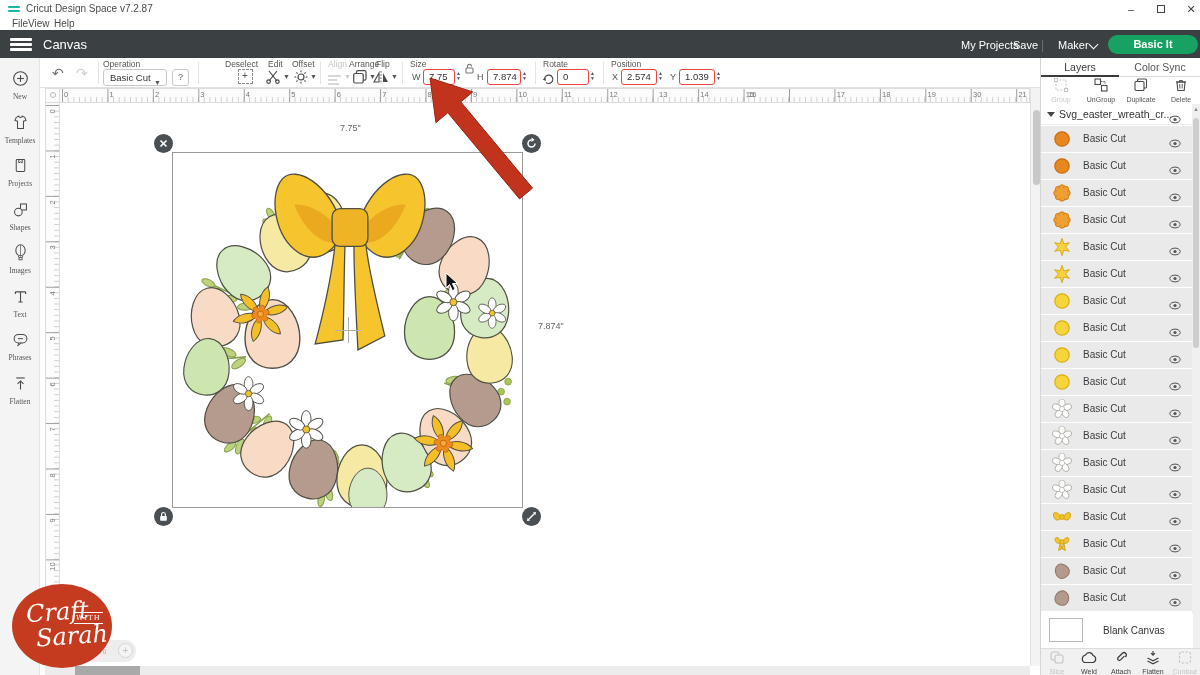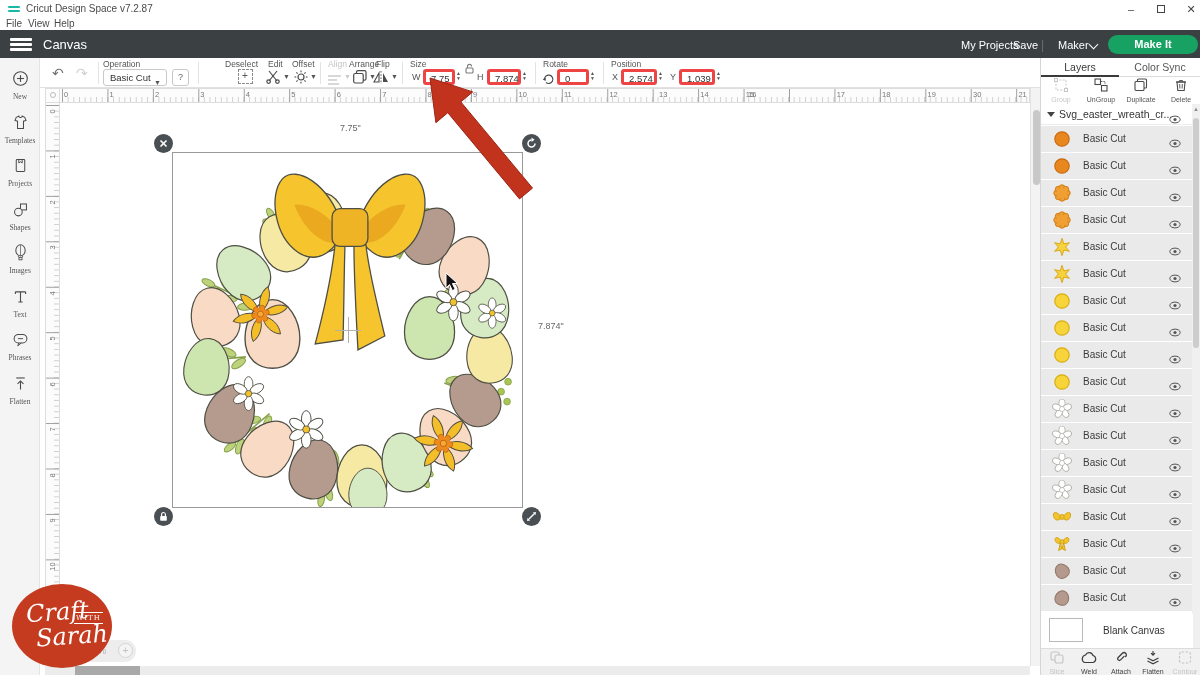--- a/index.html
+++ b/index.html
@@ -25,21 +25,21 @@
   .hdr-link { color:#fff; font-size:11px; top:9px; position:absolute; }
   #hdr-divider { left:1041px; top:8px; color:#697075; font-size:12px; position:absolute; }
   #machine-caret { left:1090px; top:11px; width:7px; height:7px; border-right:1.6px solid #fff; border-bottom:1.6px solid #fff; transform:rotate(45deg); position:absolute; }
   #make-it { left:1108px; top:5px; width:90px; height:19px; background:#17a263; border-radius:11px; color:#fff; font-size:11px; font-weight:bold; text-align:center; line-height:19px; }
 
   
   #toolbar { left:40px; top:58px; width:1000px; height:30px; background:#fff; border-bottom:1px solid #e2e2e2; }
   .tb-divider { position:absolute; top:4px; width:1px; height:22px; background:#e3e3e3; }
   .tb-label { position:absolute; top:1px; font-size:8.5px; color:#555; }
   .tb-label.dis { color:#c4c4c4; }
-  .field { position:absolute; top:11px; height:16px; border:3px solid #ef4444; border-radius:3px; background:#fff; font-size:9.5px; color:#333; padding-left:5px; line-height:14px; }
+  .field { position:absolute; top:11px; height:16px; border:1px solid #ef4444; border-radius:3px; background:#fff; font-size:9.5px; color:#333; padding-left:5px; line-height:14px; }
   .stepper { position:absolute; top:11px; width:9px; height:16px; font-size:5px; color:#555; line-height:5px; padding-top:2px; text-align:center; }
   .tb-icon { position:absolute; top:11px; }
   .caret { position:absolute; font-size:7px; color:#555; }
   .caret.dis { color:#c9c9c9; }
   #op-select { left:63px; top:11px; width:64px; height:17px; border:1px solid #c9c9c9; border-radius:3px; font-size:9.5px; color:#333; line-height:15px; padding-left:6px; }
   #op-caret { right:5px; top:5px; position:absolute; }
   #op-help { left:132px; top:11px; width:17px; height:17px; border:1px solid #c9c9c9; border-radius:3px; font-size:9px; color:#666; text-align:center; line-height:15px; }
   #deselect-icon { width:15px; height:15px; border:1px dashed #8a8a8a; position:relative; }
   #deselect-icon::before { content:"+"; position:absolute; left:3px; top:0px; font-size:10px; color:#555; }
 
@@ -128,38 +128,38 @@
       <i></i>
       <i></i>
     </div>
   <div class="abs" id="title-text">Cricut Design Space  v7.2.87</div>
   <div class="abs winctl" id="btn-min">–</div>
   <div class="abs winctl" id="btn-max"><span style="display:inline-block;width:8px;height:8px;border:1px solid #444;margin-top:3px;"></span></div>
   <div class="abs winctl" id="btn-close">✕</div>
 </div>
 
 <div class="abs" id="menubar">
-  <span class="menu-item" style="left:6px">File</span>
+  <span class="menu-item" style="left:12px">File</span>
   <span class="menu-item" style="left:28px">View</span>
   <span class="menu-item" style="left:54px">Help</span>
 </div>
 
 <div class="abs" id="header">
   <div class="abs" id="hamburger">
       <i></i>
       <i></i>
       <i></i>
     </div>
   <div class="abs" id="canvas-label">Canvas</div>
   <span class="hdr-link" style="left:961px">My Projects</span>
   <span class="hdr-link" style="left:1013px">Save</span>
   <span id="hdr-divider">|</span>
   <span class="hdr-link" style="left:1058px">Maker</span>
   <span id="machine-caret"></span>
-  <div class="abs" id="make-it">Make It</div>
+  <div class="abs" id="make-it">Basic It</div>
 </div>
 
 <div class="abs" id="toolbar">
   <span class="tb-icon" style="left:12px;top:7px;font-size:14px;color:#707070">↶</span>
   <span class="tb-icon" style="left:36px;top:7px;font-size:14px;color:#cfcfcf">↷</span>
   <div class="tb-divider" style="left:58px"></div>
 
   <span class="tb-label" style="left:63px">Operation</span>
   <div class="abs" id="op-select"><span>Basic Cut</span><span class="caret" id="op-caret">▼</span></div>
   <div class="abs" id="op-help">?</div>

